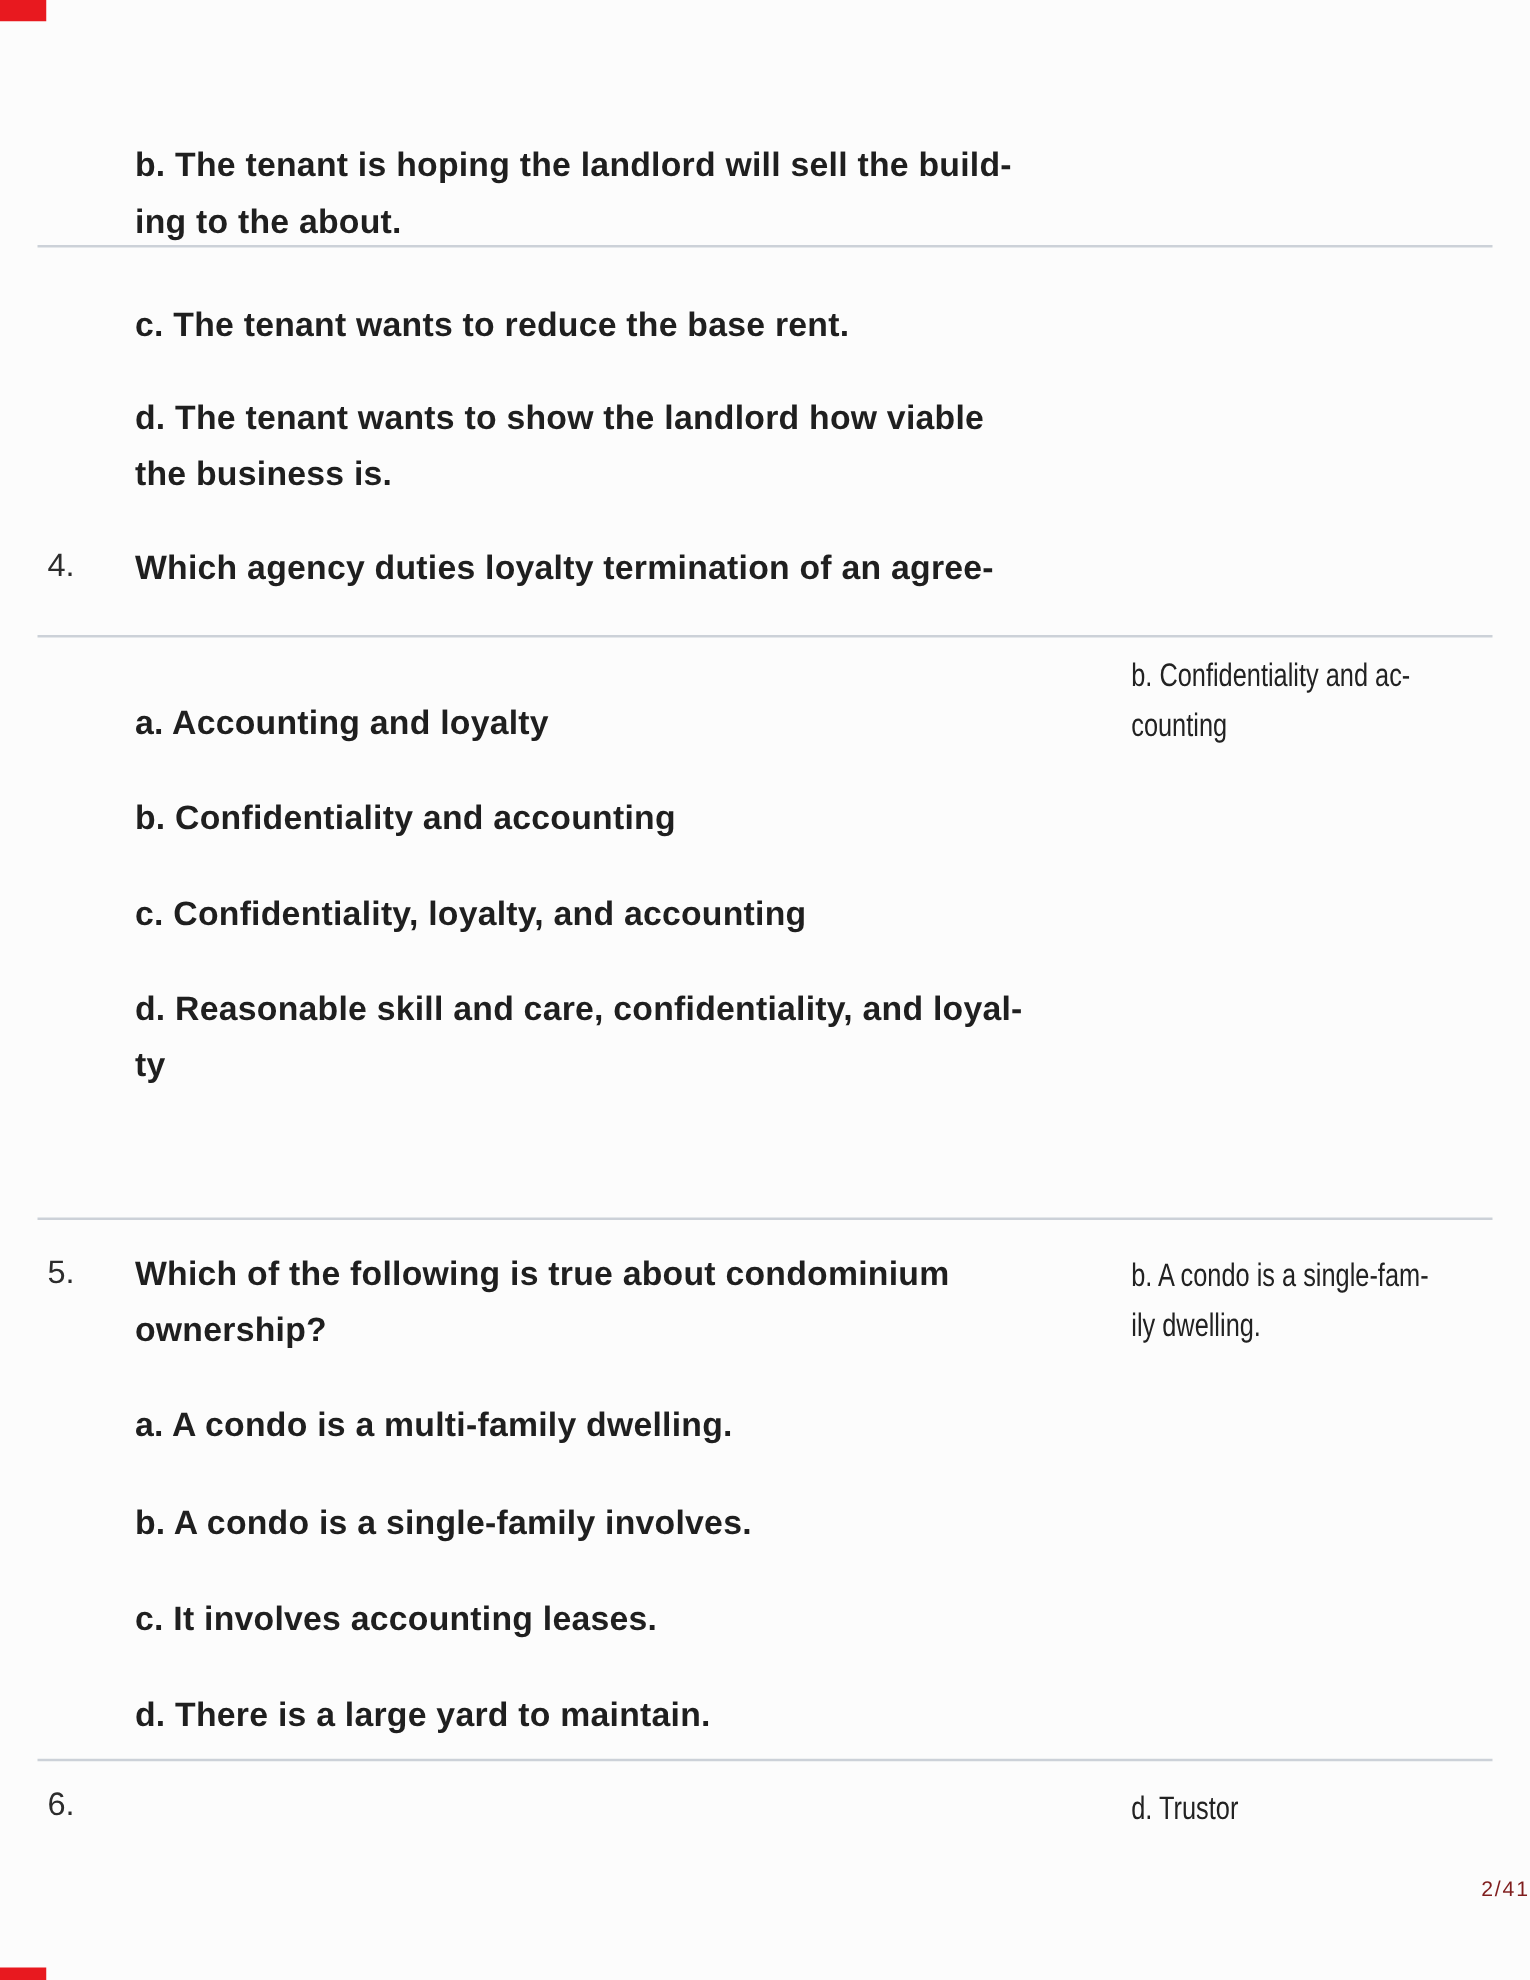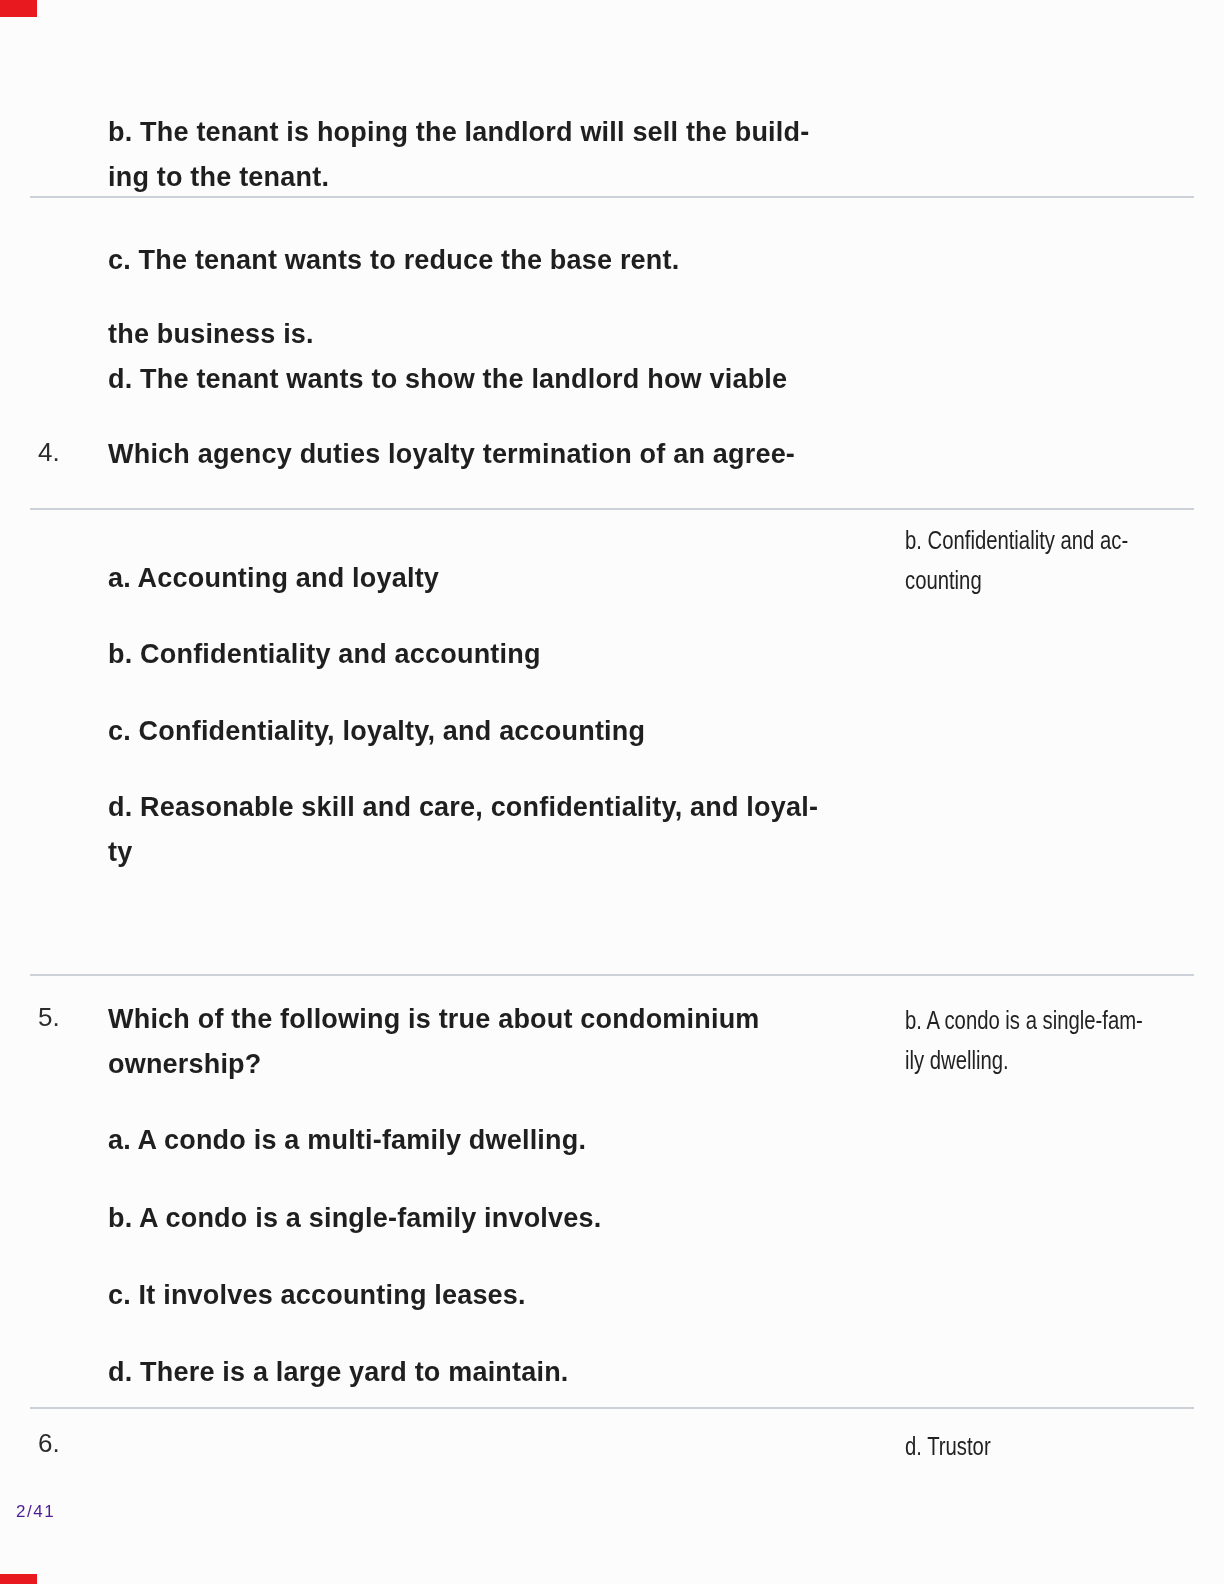--- a/index.html
+++ b/index.html
@@ -54,50 +54,49 @@
     left: 0;
     background: #e8191f;
   }
   .corner-top { top: 0; width: 37px; height: 17px; }
   .corner-bottom { bottom: 0; width: 37px; height: 10px; }
   .footer {
     position: absolute;
     top: 1502px;
     left: 0;
     width: 100%;
-    text-align: left;
+    text-align: right;
     font-size: 17px;
     letter-spacing: 1.5px;
-    color: #4c1d95;
+    color: #7f1d1d;
     font-weight: 400;
-    padding-left: 16px;
   }
 </style>
 </head>
 <body>
 
 <div class="page">
 
   <div class="corner corner-top"></div>
   <div class="corner corner-bottom"></div>
 
   <div class="main-text" style="top:110px">
     <div>b. The tenant is hoping the landlord will sell the build-</div>
-    <div>ing to the tenant.</div>
+    <div>ing to the about.</div>
   </div>
 
   <div class="rule" style="top:196px"></div>
 
   <div class="main-text" style="top:238px">
     <div>c. The tenant wants to reduce the base rent.</div>
   </div>
 
   <div class="main-text" style="top:312px">
+    <div>d. The tenant wants to show the landlord how viable</div>
     <div>the business is.</div>
-    <div>d. The tenant wants to show the landlord how viable</div>
   </div>
 
   <div class="qnum" style="top:437px">4.</div>
   <div class="main-text" style="top:432px">
     <div>Which agency duties loyalty termination of an agree-</div>
   </div>
 
   <div class="rule" style="top:508px"></div>
 
   <div class="answer" style="top:520px">

